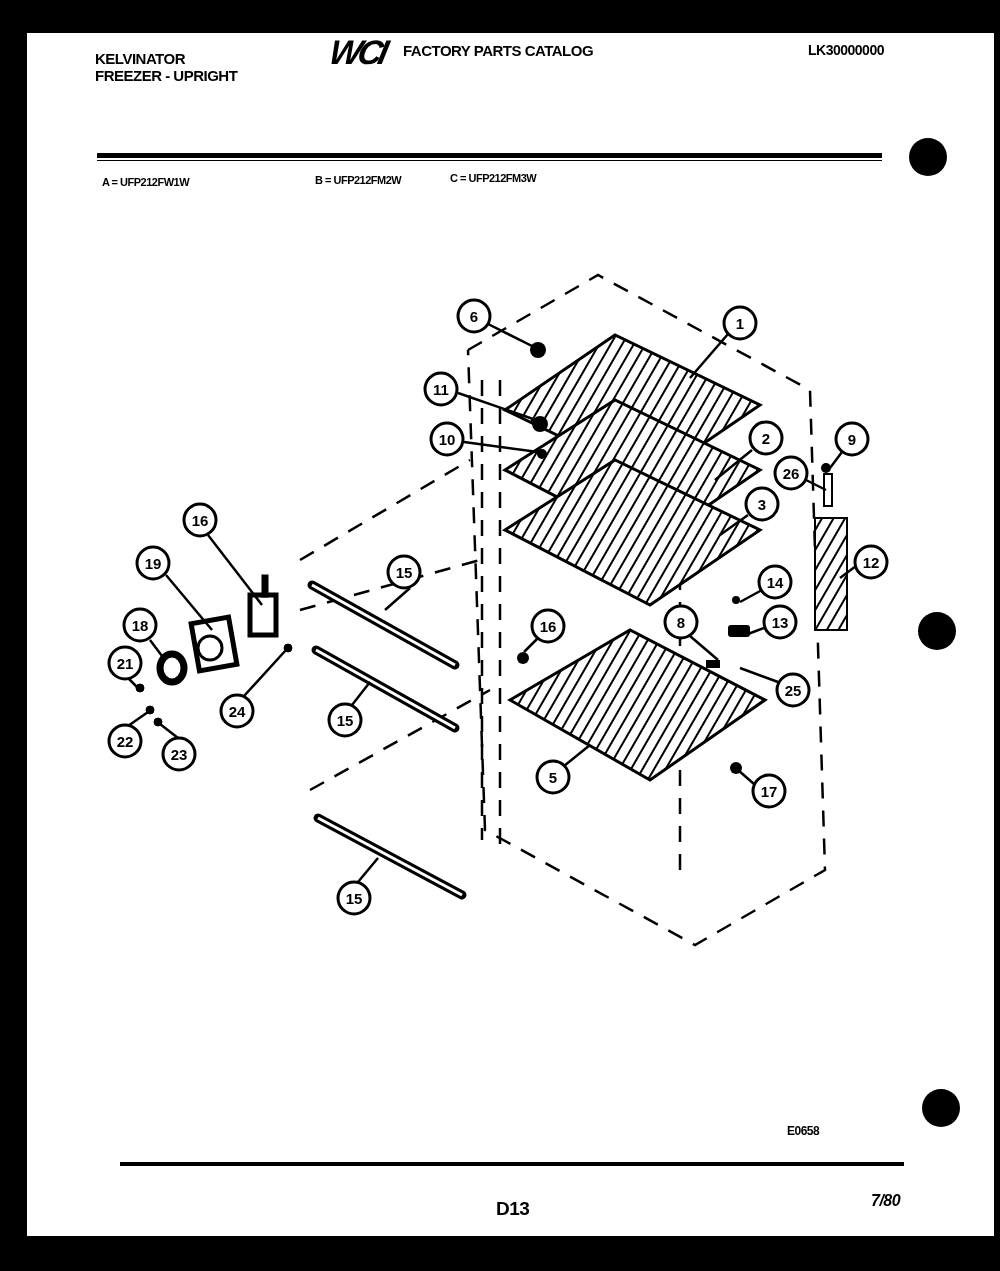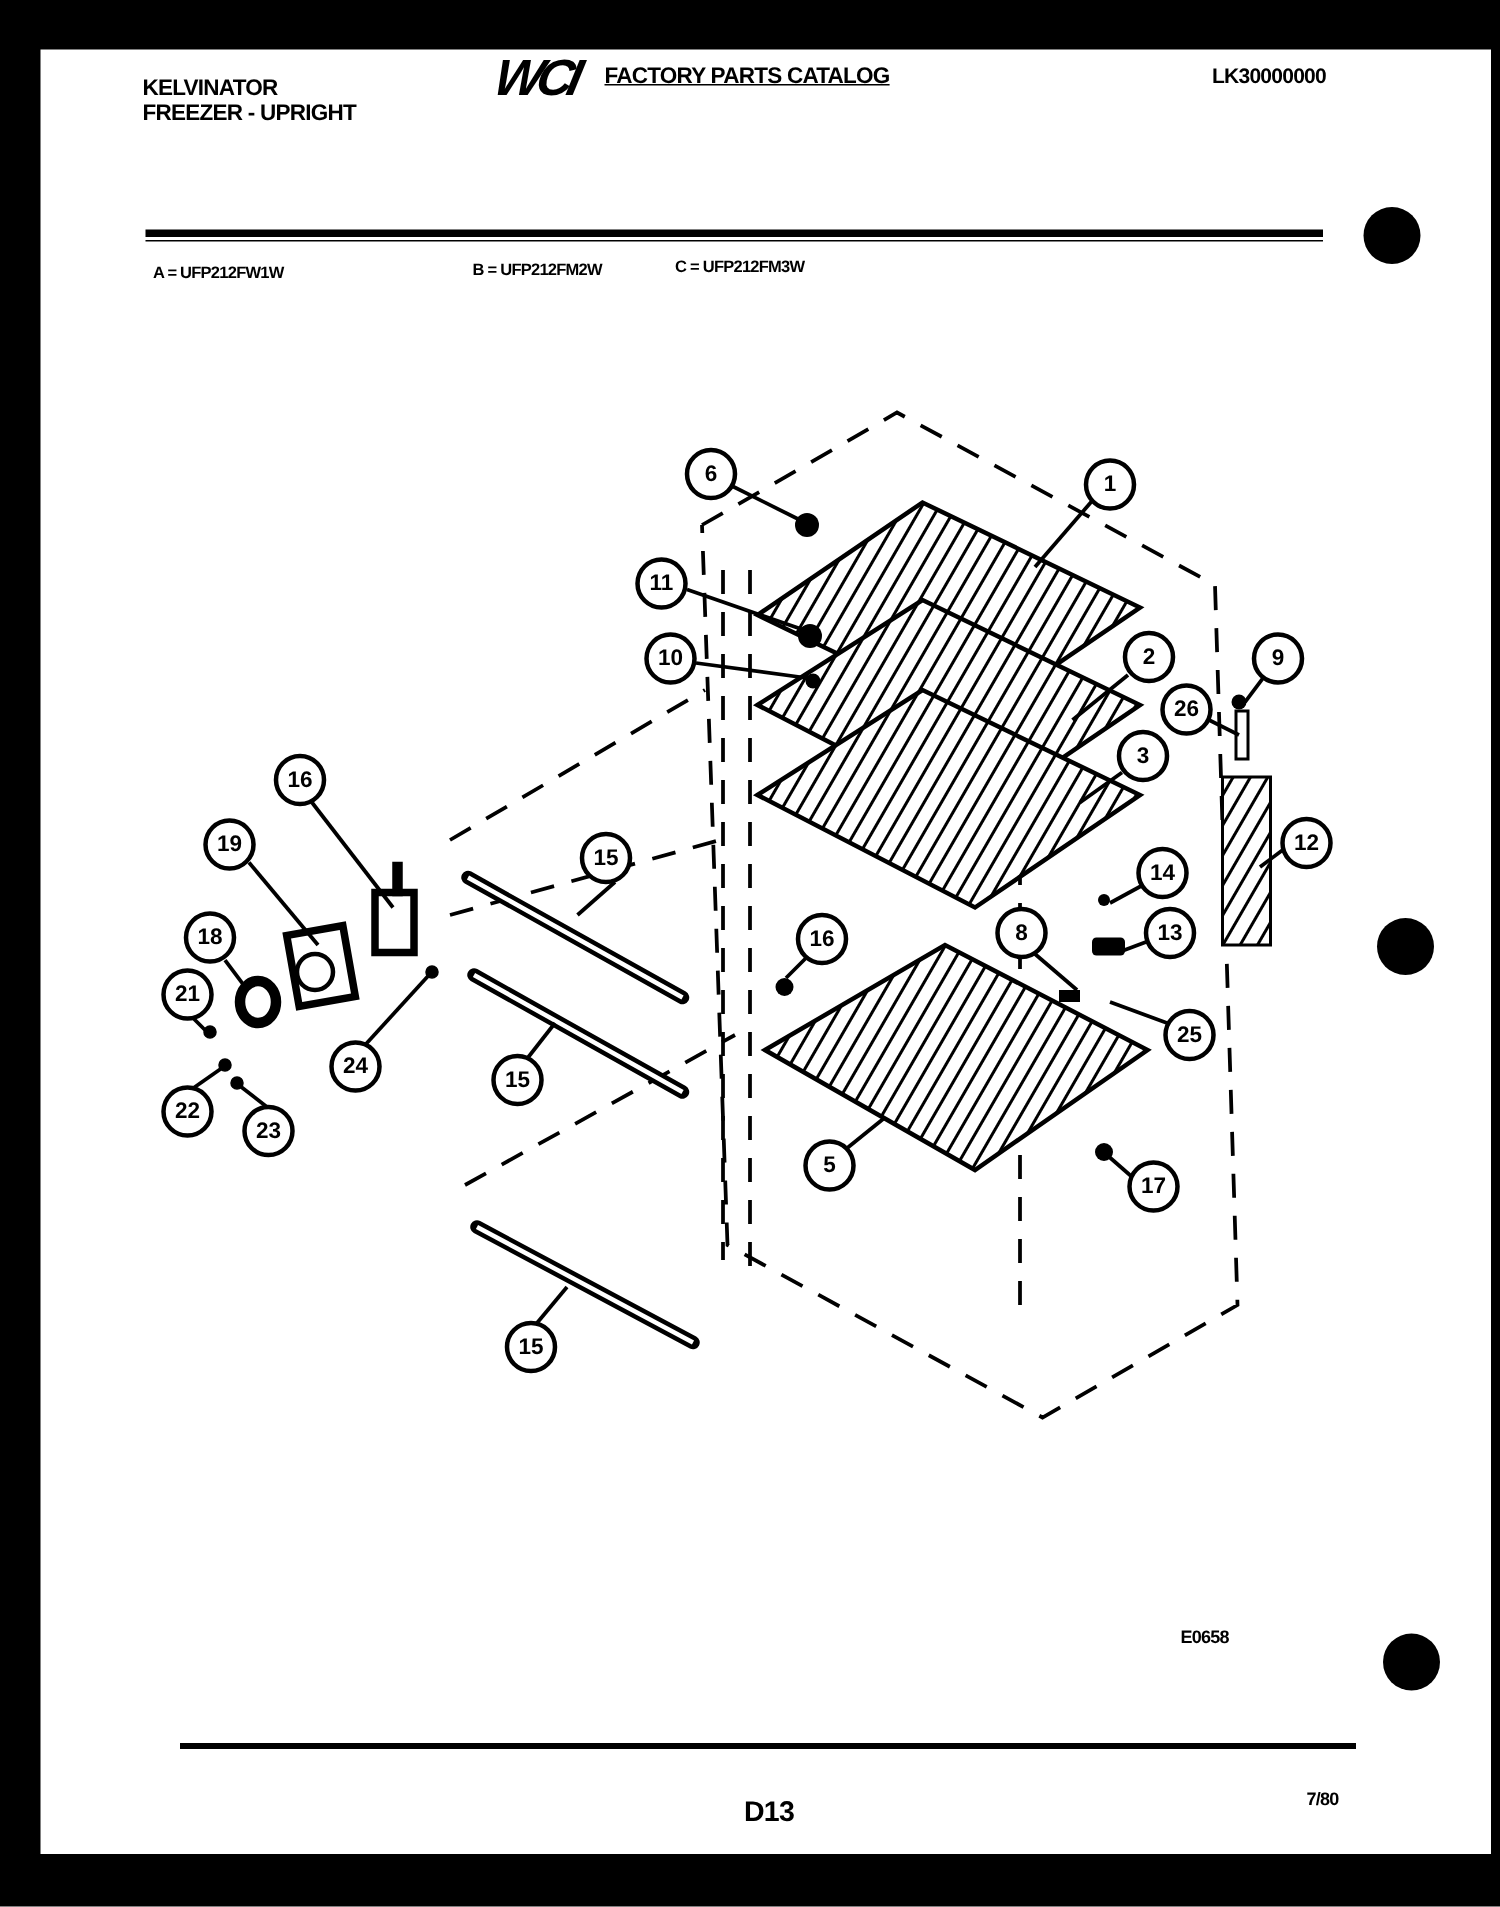--- a/index.html
+++ b/index.html
@@ -2,26 +2,26 @@
 <html><head>
 <meta charset="utf-8">
 <style>
   html, body { margin:0; padding:0; }
   body { width:1000px; height:1271px; background:#000; position:relative; overflow:hidden;
          font-family:"Liberation Sans", sans-serif; }
   .page { position:absolute; left:27px; top:33px; width:967px; height:1203px; background:#fff; }
   .txt { position:absolute; font-weight:bold; color:#000; white-space:nowrap; letter-spacing:-0.5px; }
   .brand { left:63px; top:50px; font-size:15px; line-height:17px;margin-left:32px; }
   .logo { left:330px; top:33px; font-size:34px; font-style:italic; font-weight:900; letter-spacing:-4px; transform:skewX(-12deg); }
-  .catalog { left:403px; top:42px; font-size:15px;text-decoration:underline; }
+  .catalog { left:403px; top:42px; font-size:15px; }
   .code { left:760px; top:42px; font-size:14px;margin-left:48px; }
   .models { top:143px; font-size:11px; }
   .drawing-id { left:760px; top:1066px; font-size:12px; }
   .page-num { left:468px; top:1167px; font-size:19px; }
-  .date { left:845px; top:1160px; font-size:12px; }
+  .date { left:845px; top:1160px; font-size:16px;font-style:italic; }
   .rule { position:absolute; background:#000; }
   .hole { position:absolute; width:38px; height:38px; border-radius:50%; background:#000; }
   svg.diagram { position:absolute; left:0; top:0; }
   .callout circle { fill:#fff; stroke:#000; stroke-width:3; }
   .callout text { font-family:"Liberation Sans", sans-serif; font-weight:bold; font-size:15px; text-anchor:middle; dominant-baseline:central; }
 </style>
 </head>
 <body>
 
 <div class="page"></div>
@@ -242,18 +242,18 @@
   <g class="callout">
       <circle cx="793" cy="690" r="16"></circle>
       <text x="793" y="690">25</text>
     </g>
   <g class="callout">
       <circle cx="791" cy="473" r="16"></circle>
       <text x="791" y="473">26</text>
     </g>
 </svg>
 
-<div class="txt drawing-id" style="left:787px;top:1084px;">E0658</div>
+<div class="txt drawing-id" style="left:787px;top:1124px;">E0658</div>
 
 <div class="rule" style="left:120px;top:1162px;width:784px;height:4px;"></div>
 
 <div class="txt page-num" style="left:496px;top:1198px;text-align:right;">D13</div>
 <div class="txt date" style="left:871px;top:1192px;">7/80</div>
 
 </body></html>

